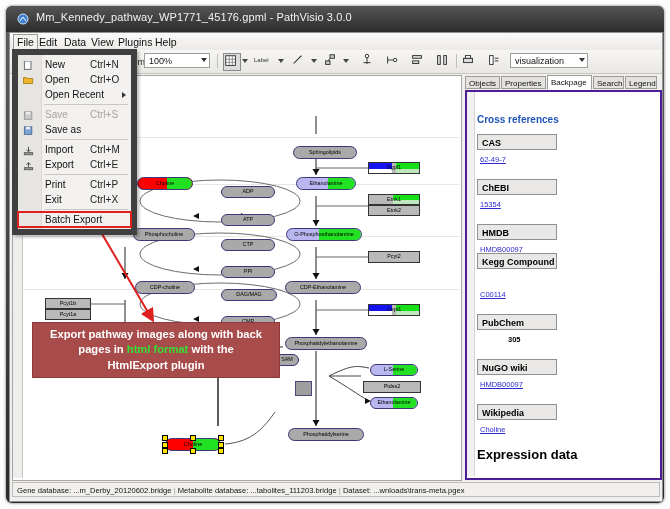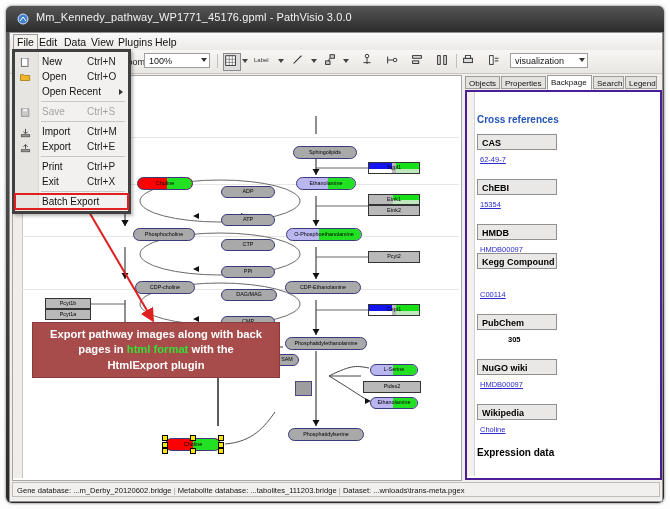--- a/index.html
+++ b/index.html
@@ -36,21 +36,21 @@
     border-left:3.5px solid transparent;border-right:3.5px solid transparent;border-top:4px solid #333;}
   .tb-btn{position:absolute;top:3px;width:16px;height:16px;}
   .tb-btn.sel{border:1px solid #8a8a8a;background:#dcdcdc;}
   .tb-sep{position:absolute;top:4px;width:1px;height:14px;background:#c2c0bc;}
   .tb-caret{position:absolute;top:9px;width:0;height:0;
     border-left:3px solid transparent;border-right:3px solid transparent;border-top:4px solid #444;}
   .tb-mini{position:absolute;font-size:6px;color:#333;top:7px;font-family:"Liberation Sans",sans-serif;}
 
   
   .filemenu{position:absolute;left:2px;top:16px;width:113px;background:#f2f1ef;
-    border:3px solid #404040;z-index:60;box-shadow:2px 2px 3px rgba(0,0,0,.28);}
+    border:6px solid #404040;z-index:60;box-shadow:2px 2px 3px rgba(0,0,0,.28);}
   .fm-gutter{position:absolute;left:0;top:0;width:23px;height:100%;background:#e7e5e2;
     border-right:1px solid #dcd9d5;}
   .fm-row{position:relative;height:15px;font-size:10px;color:#111;line-height:15px;}
   .fm-row .lbl{position:absolute;left:27px;}
   .fm-row .acc{position:absolute;left:72px;color:#222;}
   .fm-row.disabled .lbl,.fm-row.disabled .acc{color:#a6a4a1;}
   .fm-row.outlined{outline:2px solid #e01f1f;outline-offset:-1px;z-index:5;}
   .fm-sep{height:1px;margin:2px 3px 2px 26px;background:#cbc8c4;}
   .fm-sub{position:absolute;right:5px;top:5px;width:0;height:0;
     border-top:3px solid transparent;border-bottom:3px solid transparent;border-left:4px solid #333;}
@@ -89,21 +89,21 @@
   .tab.active{background:#fff;top:0;height:15px;line-height:14px;border-bottom:1px solid #fff;z-index:5;}
   .rbody{position:absolute;left:3px;top:15px;width:193px;height:386px;background:#fff;
     border:2px solid #4c1d95;overflow:hidden;}
   .rscroll{position:absolute;left:0;top:0;width:7px;height:384px;background:#f2f1ef;
     border-right:1px solid #d6d4d1;}
   .xref-title{position:absolute;left:10px;top:22px;font-size:10px;font-weight:bold;color:#2255b8;}
   .xbox{position:absolute;left:10px;width:80px;height:16px;background:#e9e8e6;border:1px solid #909090;
     font-size:9px;font-weight:bold;color:#000;line-height:16px;padding-left:4px;box-sizing:border-box;}
   .xval{position:absolute;left:13px;font-size:7.5px;color:#2b2bd0;text-decoration:underline;}
   .xval.plain{color:#000;text-decoration:none;font-weight:bold;padding-left:28px;}
-  .exprdata{position:absolute;left:10px;font-size:10px;font-weight:bold;color:#000;}
+  .exprdata{position:absolute;left:10px;font-size:13px;font-weight:bold;color:#000;}
 
   
   .statusbar{position:absolute;left:2px;top:449px;width:648px;height:15px;background:#f1f0ee;
     border:1px solid #bfbdb9;font-size:7.6px;color:#111;line-height:15px;padding-left:4px;
     box-sizing:border-box;white-space:nowrap;}
   .sb-sep{color:#9a9a9a;}
 </style>
 </head>
 <body>
 
@@ -474,20 +474,27 @@
             </div>
             <div class="fm-sep"></div>
             <div class="fm-row disabled">
               <span class="fm-ico"><svg viewBox="0 0 12 12" width="11" height="10">
                   <rect x="1" y="1" width="9" height="9" fill="#c9c9c9" stroke="#8e8e8e"></rect>
                   <rect x="3" y="1" width="5" height="3" fill="#eee"></rect>
                 </svg></span>
               <span class="lbl">Save</span>
               <span class="acc">Ctrl+S</span>
             </div>
+            <div class="fm-row">
+              <span class="fm-ico"><svg viewBox="0 0 12 12" width="11" height="10">
+                  <rect x="1" y="1" width="9" height="9" fill="#7aa6d6" stroke="#44618c"></rect>
+                  <rect x="3" y="1" width="5" height="3" fill="#eee"></rect>
+                </svg></span>
+              <span class="lbl">Save as</span>
+            </div>
             <div class="fm-sep"></div>
             <div class="fm-row">
               <span class="fm-ico"><svg viewBox="0 0 12 12" width="11" height="10">
                   <path d="M6 1v5M3.5 4.5L6 7l2.5-2.5" stroke="#333" fill="none"></path>
                   <rect x="1" y="8" width="10" height="2.5" fill="#9a9a9a" stroke="#555"></rect>
                 </svg></span>
               <span class="lbl">Import</span>
               <span class="acc">Ctrl+M</span>
             </div>
             <div class="fm-row">

